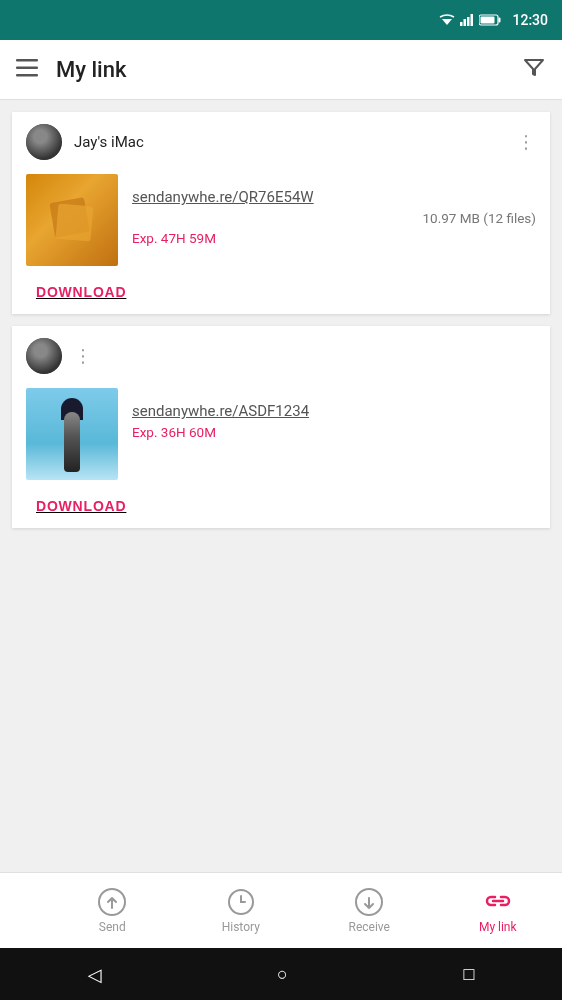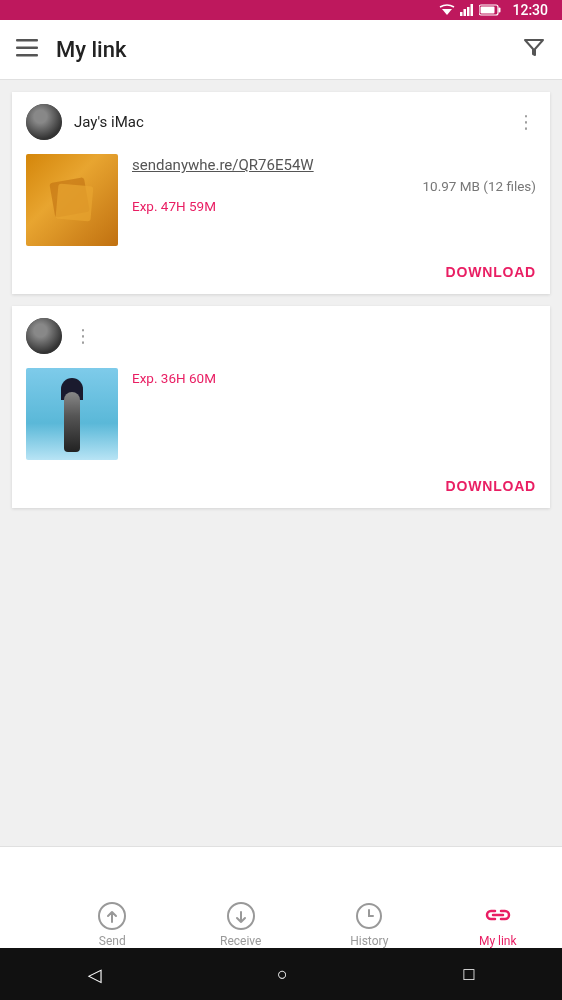--- a/index.html
+++ b/index.html
@@ -8,22 +8,22 @@
       height: 1000px;
       font-family: 'Roboto', Arial, sans-serif;
       background: #f0f0f0;
       overflow: hidden;
       display: flex;
       flex-direction: column;
     }
 
     
     .status-bar {
-      background: #be185d;
-      height: 20px;
+      background: #0f766e;
+      height: 40px;
       display: flex;
       align-items: center;
       justify-content: flex-end;
       padding: 0 14px;
       gap: 6px;
       flex-shrink: 0;
     }
     .status-icons {
       display: flex;
       align-items: center;
@@ -169,60 +169,62 @@
       left: 50%;
       transform: translateX(-50%);
     }
 
     .file-info {
       flex: 1;
       display: flex;
       flex-direction: column;
       gap: 4px;
       padding-top: 2px;
+      margin-top: 12px;
     }
     .file-link {
       font-size: 15px;
       color: #555;
       text-decoration: underline;
       cursor: pointer;
     }
     .file-size {
       font-size: 13.5px;
       color: #777;
       text-align: right;
     }
     .file-expiry {
       font-size: 13.5px;
       color: #e91e63;
       font-weight: 400;
     }
 
     .card-footer {
       display: flex;
-      justify-content: flex-end;
-      padding: 4px 14px 14px 4px;
+      justify-content: flex-start;
+      padding: 4px 14px 14px 24px;
+      text-decoration: underline;
     }
     .download-btn {
       color: #e91e63;
       font-size: 14px;
       font-weight: 600;
       letter-spacing: 0.8px;
       cursor: pointer;
       background: none;
       border: none;
       text-transform: uppercase;
     }
 
     
     .bottom-nav {
       background: white;
-      height: 102px;
-      display: flex;
-      align-items: flex-end;
+      height: 76px;
+      display: flex;
+      align-items: center;
       justify-content: space-around;
       border-top: 1px solid #e0e0e0;
       flex-shrink: 0;
       padding-left: 48px;
     }
     .nav-item {
       display: flex;
       flex-direction: column;
       align-items: center;
       gap: 4px;
@@ -333,20 +335,21 @@
       <span class="more-icon">⋮</span>
     </div>
     <div class="card-body">
       <div class="thumbnail">
         <div class="thumbnail-img-blue" style="position:relative;">
           <div class="pen-top"></div>
           <div class="pen-shape"></div>
         </div>
       </div>
       <div class="file-info">
+        <span class="file-link">sendanywhe.re/ASDF1234</span>
         <span class="file-expiry">Exp. 36H 60M</span>
       </div>
     </div>
     <div class="card-footer">
       <button class="download-btn">DOWNLOAD</button>
     </div>
   </div>
 
 </div>
 
@@ -355,32 +358,32 @@
   <div class="nav-item">
     <svg width="28" height="28" viewBox="0 0 28 28">
       <circle cx="14" cy="14" r="13" fill="none" stroke="#999" stroke-width="2"></circle>
       <path d="M14 20 L14 10 M10 14 L14 10 L18 14" fill="none" stroke="#999" stroke-width="2" stroke-linecap="round" stroke-linejoin="round"></path>
     </svg>
     <span class="nav-label">Send</span>
   </div>
 
   <div class="nav-item">
     <svg width="28" height="28" viewBox="0 0 28 28">
+      <circle cx="14" cy="14" r="12" fill="none" stroke="#999" stroke-width="2"></circle>
+      <path d="M14 8 L14 14 L18 14" fill="none" stroke="#999" stroke-width="2" stroke-linecap="round"></path>
+    </svg>
+    <span class="nav-label">History</span>
+  </div>
+
+  <div class="nav-item">
+    <svg width="28" height="28" viewBox="0 0 28 28">
       <circle cx="14" cy="14" r="13" fill="none" stroke="#999" stroke-width="2"></circle>
       <path d="M14 10 L14 20 M10 16 L14 20 L18 16" fill="none" stroke="#999" stroke-width="2" stroke-linecap="round" stroke-linejoin="round"></path>
     </svg>
     <span class="nav-label">Receive</span>
-  </div>
-
-  <div class="nav-item">
-    <svg width="28" height="28" viewBox="0 0 28 28">
-      <circle cx="14" cy="14" r="12" fill="none" stroke="#999" stroke-width="2"></circle>
-      <path d="M14 8 L14 14 L18 14" fill="none" stroke="#999" stroke-width="2" stroke-linecap="round"></path>
-    </svg>
-    <span class="nav-label">History</span>
   </div>
 
   <div class="nav-item">
     <svg width="28" height="28" viewBox="0 0 28 28">
       <path d="M11 17 L7 17 C4.8 17 3 15.2 3 13 C3 10.8 4.8 9 7 9 L11 9" fill="none" stroke="#e91e63" stroke-width="2.5" stroke-linecap="round"></path>
       <path d="M17 9 L21 9 C23.2 9 25 10.8 25 13 C25 15.2 23.2 17 21 17 L17 17" fill="none" stroke="#e91e63" stroke-width="2.5" stroke-linecap="round"></path>
       <path d="M9 13 L19 13" fill="none" stroke="#e91e63" stroke-width="2.5" stroke-linecap="round"></path>
     </svg>
     <span class="nav-label active">My link</span>
   </div>

